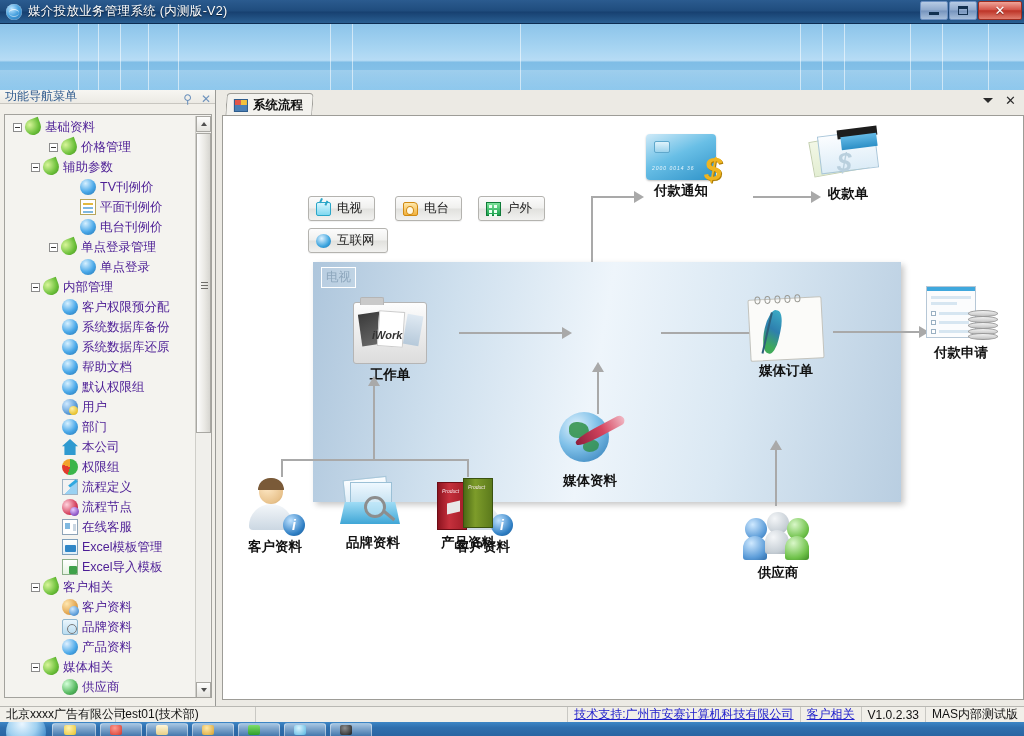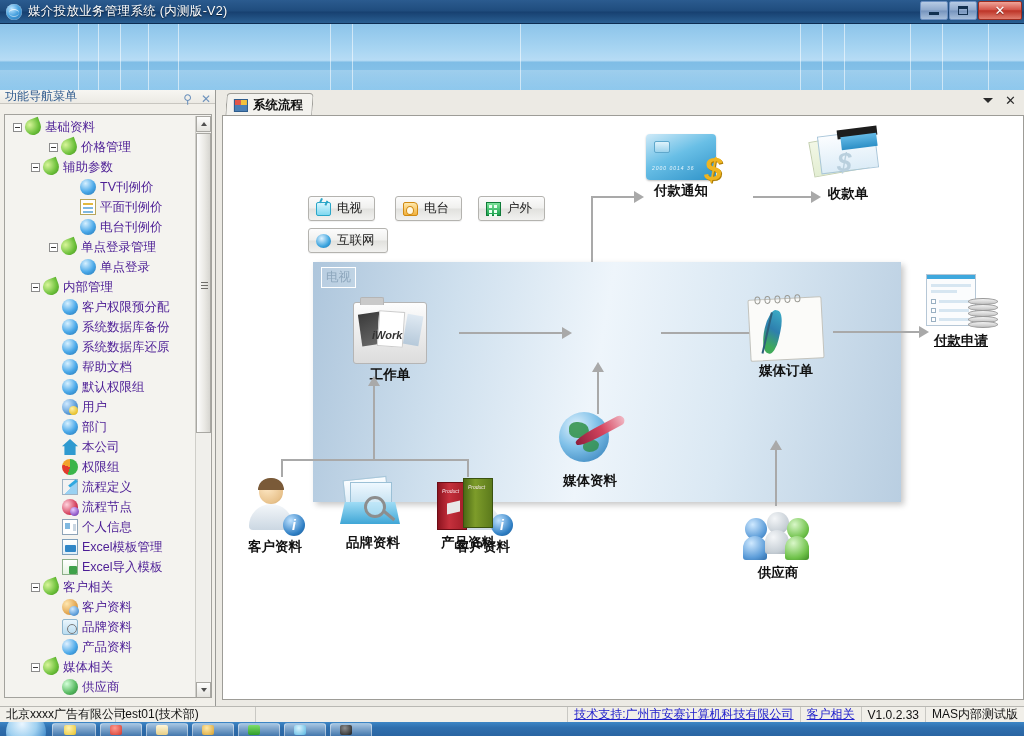--- a/index.html
+++ b/index.html
@@ -494,21 +494,21 @@
           <div class="tnode">
             <span class="spacer-dots" style="width: 44px;"></span>
             <span style="width: 13px; flex: 0 0 auto;"></span>
             <span class="ticon ic-balls"></span>
             <span class="tlabel">流程节点</span>
           </div>
           <div class="tnode">
             <span class="spacer-dots" style="width: 44px;"></span>
             <span style="width: 13px; flex: 0 0 auto;"></span>
             <span class="ticon ic-card"></span>
-            <span class="tlabel">个人信息</span>
+            <span class="tlabel">在线客服</span>
           </div>
           <div class="tnode">
             <span class="spacer-dots" style="width: 44px;"></span>
             <span style="width: 13px; flex: 0 0 auto;"></span>
             <span class="ticon ic-excel2"></span>
             <span class="tlabel">Excel模板管理</span>
           </div>
           <div class="tnode">
             <span class="spacer-dots" style="width: 44px;"></span>
             <span style="width: 13px; flex: 0 0 auto;"></span>
@@ -675,21 +675,21 @@
             <div class="nlabel">媒体资料</div>
           </div>
 
           <div class="gline gvert" style="left:284px;top:108px;height:44px;"></div>
           <div class="ahead ahead-u" style="left:279px;top:100px;"></div>
         </div>
 
         <div class="gline ghoriz" style="left:610px;top:215px;width:88px;"></div>
         <div class="ahead ahead-r" style="left:696px;top:210px;"></div>
 
-        <div class="node" style="left:683px;top:156px;width:110px;text-decoration:underline;">
+        <div class="node" style="left:683px;top:168px;width:110px;">
           <div class="nicon ni-req">
             <i class="form">
               <i class="tbar"></i>
               <i class="r" style="top:9px"></i>
                 <i class="r" style="top:15px;width:26px"></i>
               <i class="cb" style="top:24px"></i>
                 <i class="r" style="top:25px;left:12px;width:30px"></i>
               <i class="cb" style="top:33px"></i>
                 <i class="r" style="top:34px;left:12px;width:30px"></i>
               <i class="cb" style="top:42px"></i>

